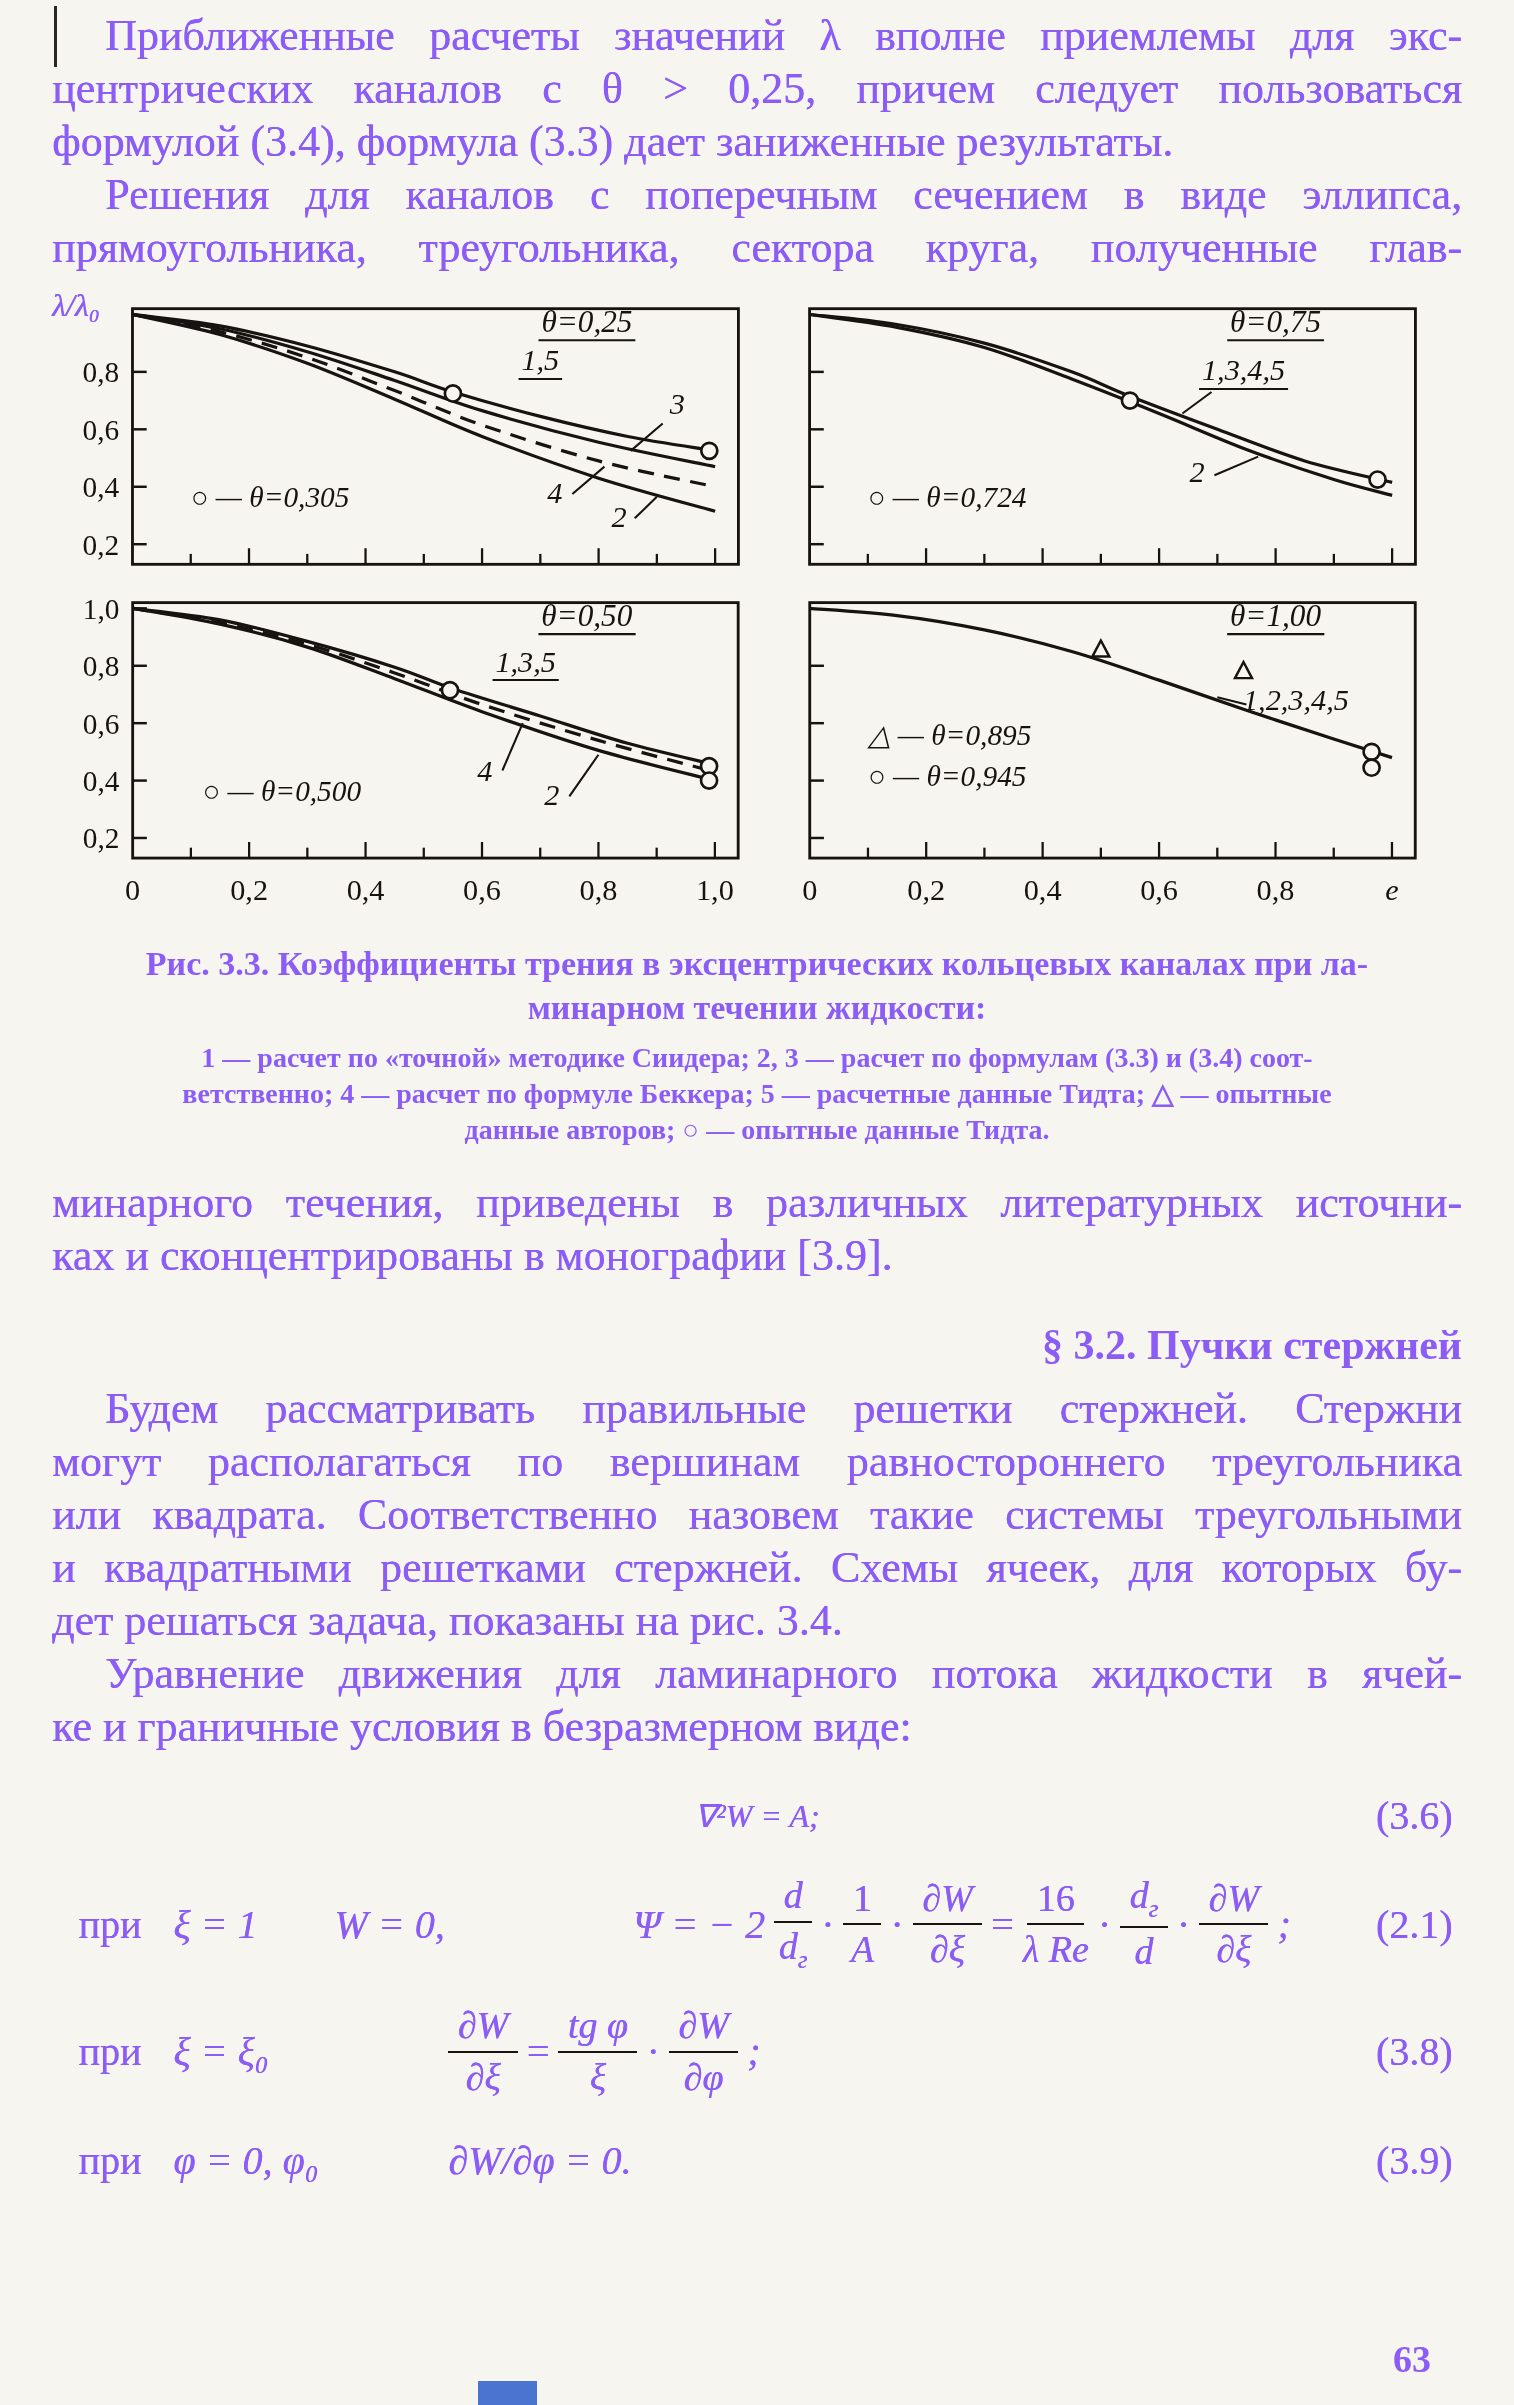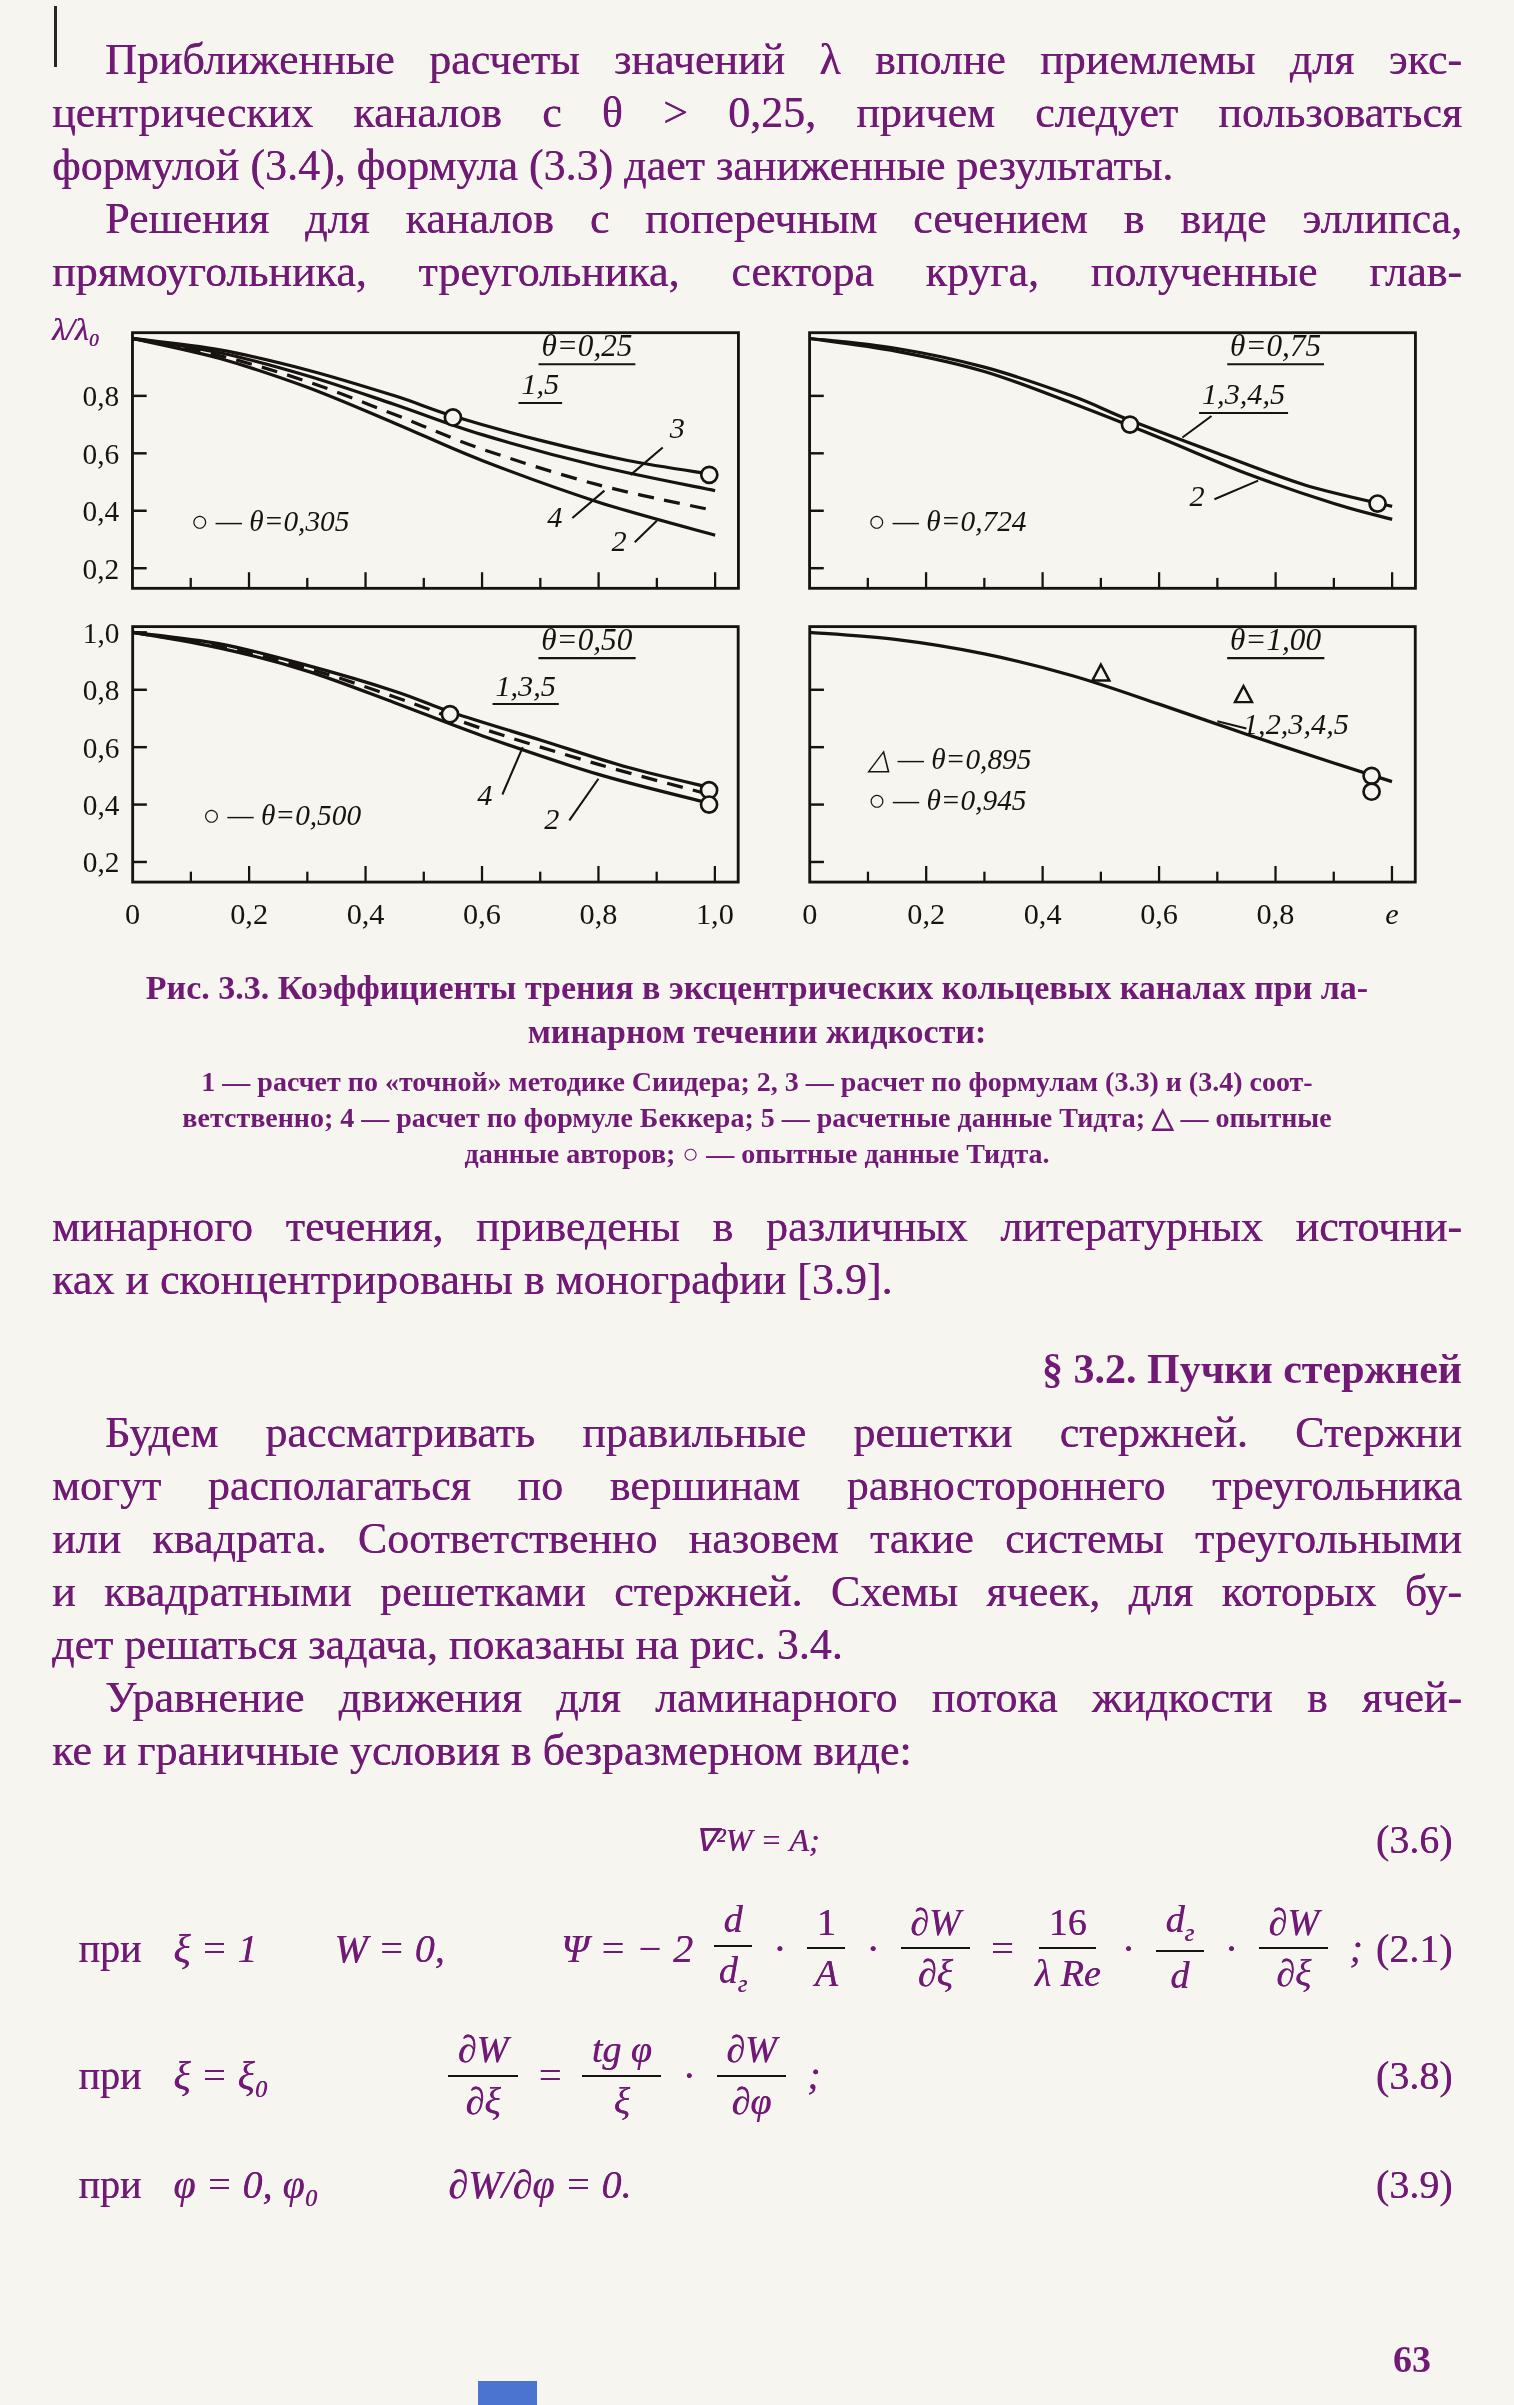--- a/index.html
+++ b/index.html
@@ -1,38 +1,38 @@
 <!DOCTYPE html>
 <html style="font-size:15px"><head>
 <meta charset="utf-8">
 <style>
   *{margin:0;padding:0;box-sizing:border-box}
   body{width:1514px;background:#dddbd4;font-family:"Liberation Serif",serif}
-  .page{position:relative;width:1514px;height:2406px;background:#f7f5f0;color:#701a75;
-        overflow:hidden;padding:33px 52px 0}
+  .page{position:relative;width:1514px;height:2406px;background:#f7f5f0;color:#8b5cf6;
+        overflow:hidden;padding:9px 52px 0}
   .bodytext{font-size:44px;line-height:53px;text-shadow:0.4px 0 0 currentColor}
   .ln{display:block}
   .j{text-align:justify;text-align-last:justify}
   .ind{text-indent:53px}
   .it{}
   .figure{position:relative;height:636px;margin-top:15px}
   .chart-svg{position:absolute}
   .ylab{position:absolute;left:0;top:-1.9px;font-size:32px;font-style:italic;text-shadow:0.4px 0 0 currentColor}
   .caption{margin-top:17px;font-size:34px;line-height:44px;font-weight:bold;text-align:center}
   .legendtext{margin-top:9.5px;font-size:28px;line-height:36px;font-weight:bold;text-align:center}
   .sec{margin-top:38px;font-size:42px;line-height:51px;text-align:right;font-weight:bold}
   p.mt{margin-top:11px}
   p.mt2{margin-top:28px}
   .eqrow{display:flex;align-items:center;font-size:40px;position:relative;margin-top:24.6px;
          min-height:57px;text-shadow:0.4px 0 0 currentColor}
   .pri{margin-left:26.5px}
   .cond{margin-left:32px;font-style:italic;min-width:161px}
   .w0{font-style:italic;margin-right:17px}
   .math{font-style:italic}
-  .eqmain{display:inline-flex;align-items:center;gap:21px;margin:0 auto}
+  .eqmain{display:inline-flex;align-items:center;gap:9px;margin:0 auto}
   .eqmain.offset{margin:0 auto 0 114px}
   .frac{display:inline-flex;flex-direction:column;align-items:center;font-size:38px;line-height:1.1}
   .frac .num{padding:0 9.5px 3.8px;border-bottom:2.8px solid #161310}
   .frac .den{padding-top:3.8px}
   sub{font-size:24.6px}
   .eqtag{position:absolute;right:9.5px;font-size:40px}
   .center-eq{margin:16px auto;font-size:32px}
   .pageno{position:absolute;right:83px;bottom:24.6px;font-size:38px;font-weight:bold}
   .artifact{position:absolute;left:478px;bottom:0;width:59px;height:24.6px;background:#4a74cf}
   .scanline{position:absolute;left:54px;top:5.7px;width:2.8px;height:61px;background:#2a2620}

